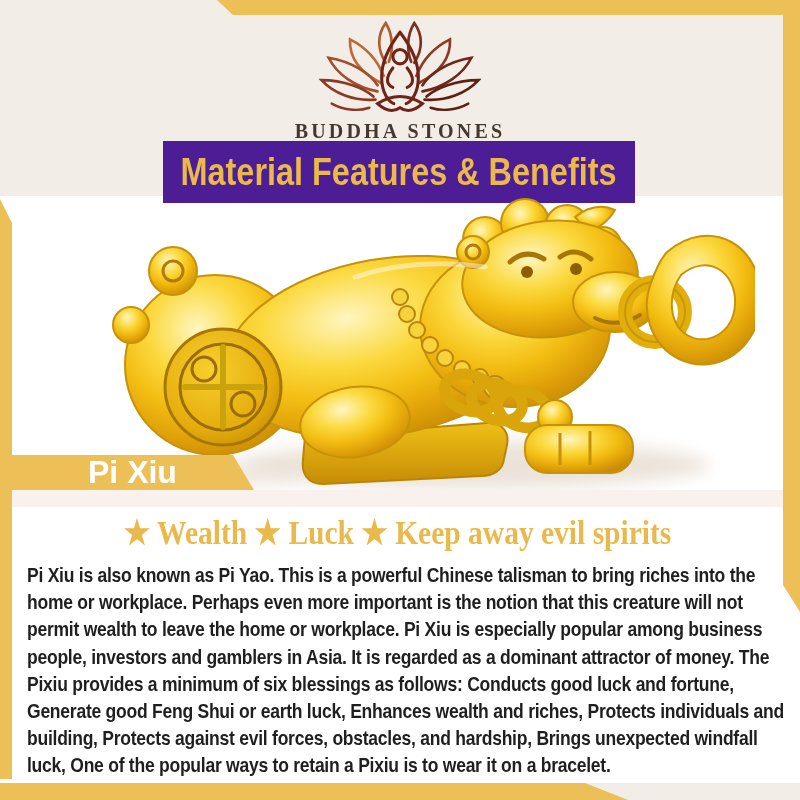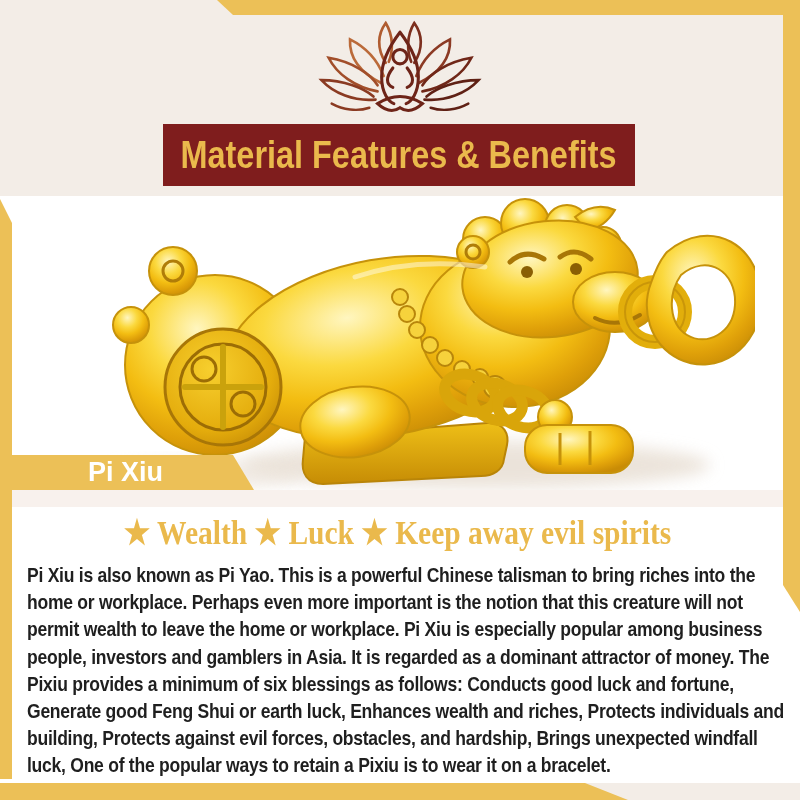--- a/index.html
+++ b/index.html
@@ -15,30 +15,30 @@
   .band-left{left:0;top:199px;width:12px;height:580px;
             clip-path:polygon(0 0,12px 24px,12px 580px,0 580px);}
   .strip-bottom-cream{position:absolute;left:582px;top:783px;width:218px;height:17px;background:var(--cream,#f3ede7);}
   .band-bottom{left:0;top:783px;width:800px;height:17px;
             clip-path:polygon(0 0,585px 0,628px 17px,0 17px);}
   
   .logo{position:absolute;left:318px;top:20px;width:164px;height:102px;}
   .brand{position:absolute;left:0;top:120px;width:800px;text-align:center;
          font-family:"Liberation Serif",serif;font-size:20px;letter-spacing:3.2px;
          color:#44392f;font-weight:600;}
-  .title-box{position:absolute;left:163px;top:124px;width:472px;height:62px;background:#7f1d1d;
+  .title-box{position:absolute;left:163px;top:141px;width:472px;height:62px;background:#4c1d95;
          display:flex;align-items:center;justify-content:center;}
   .title-text{display:inline-block;white-space:nowrap;font-weight:bold;font-size:38px;
          color:var(--gold_text,#eab94c);transform-origin:50% 50%;}
   
   .photo{position:absolute;left:55px;top:197px;width:700px;height:300px;}
   
   .pixiu-banner{position:absolute;left:12px;top:455px;width:245px;height:35px;background:var(--gold,#ecc057);
          clip-path:polygon(0 0,221px 0,242px 35px,0 35px);}
-  .pixiu-banner span{display:block;padding-left:76px;font-weight:bold;font-size:27px;line-height:35px;
+  .pixiu-banner span{display:block;padding-left:76px;font-weight:bold;font-size:32px;line-height:35px;
          color:var(--banner_text,#ffffff);}
   .light-strip{position:absolute;left:12px;top:490px;width:771px;height:17px;background:var(--strip,#f8f1ed);}
   
   .headline-wrap{position:absolute;left:12px;top:512px;width:771px;text-align:center;font-family:Liberation Serif, serif;}
   .headline{display:inline-block;white-space:nowrap;font-weight:bold;font-size:34px;
          color:var(--gold_text,#eab94c);transform-origin:50% 0;}
   .body-block{position:absolute;left:27px;top:561px;width:max-content;transform-origin:0 0;}
   .body-line{white-space:nowrap;font-weight:bold;font-size:20.5px;line-height:27.2px;
          letter-spacing:-0.3px;color:var(--text,#1f1f1f);}
 </style>

